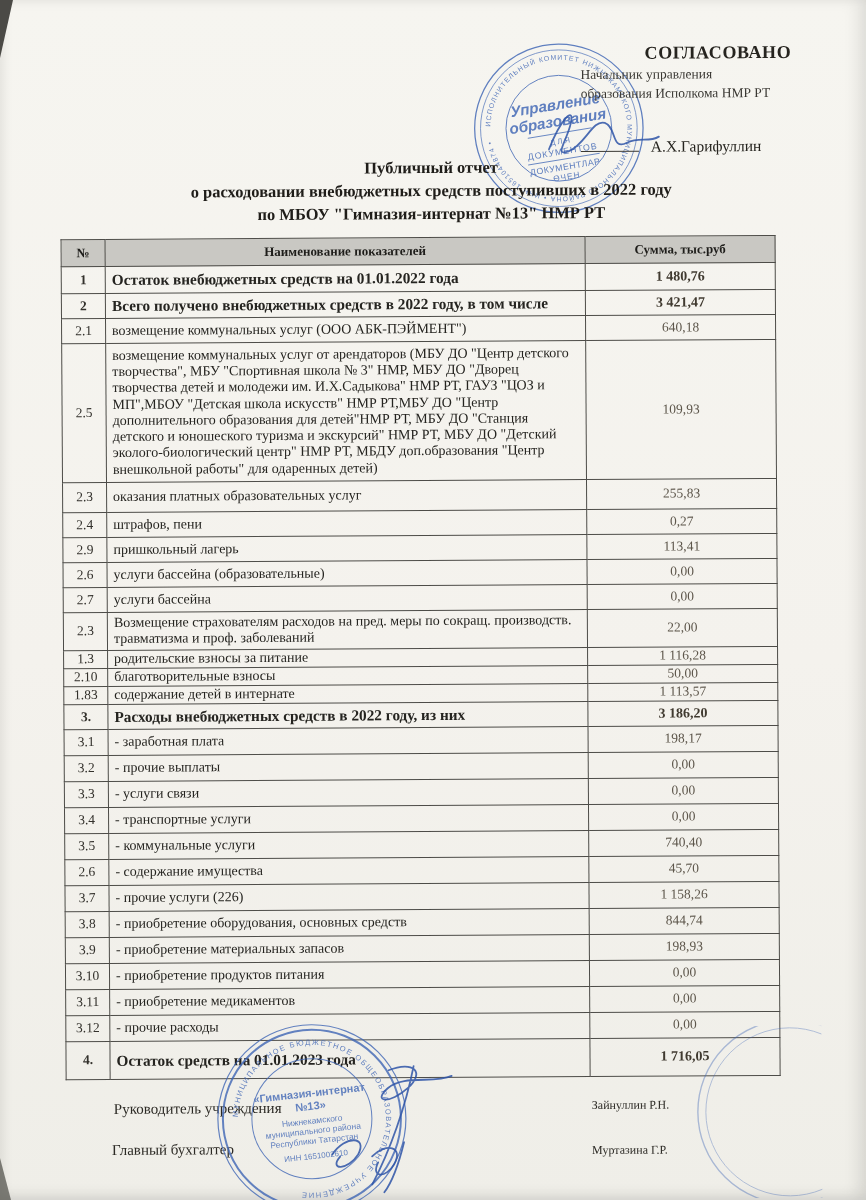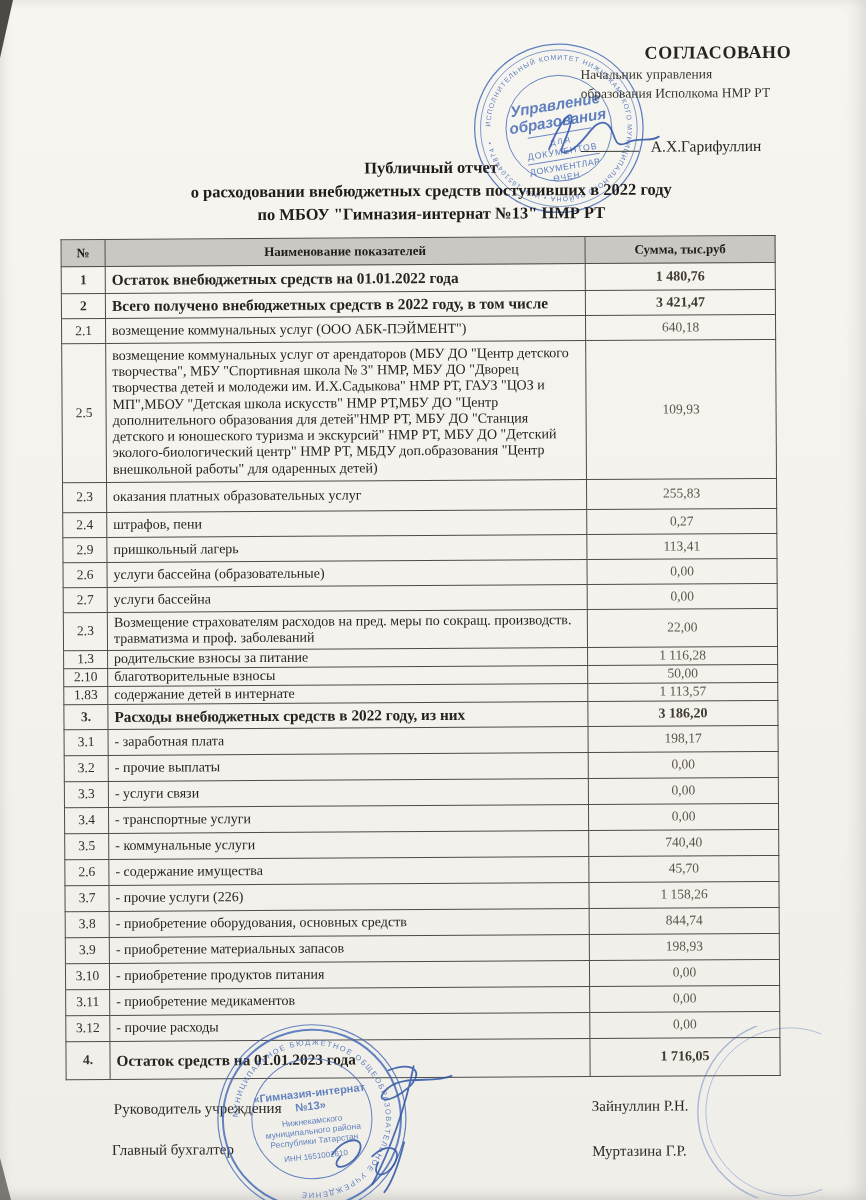--- a/index.html
+++ b/index.html
@@ -56,21 +56,21 @@
   .report-table tbody tr:nth-child(12),
   .report-table tbody tr:nth-child(13){height:18px;}
   .report-table tbody tr:nth-child(11) td,
   .report-table tbody tr:nth-child(12) td,
   .report-table tbody tr:nth-child(13) td{padding-top:0;padding-bottom:0;}
   .report-table tbody tr:nth-child(n+15):nth-child(-n+26){height:26px;}
   .report-table tbody tr:nth-child(27){height:38px;}
 
   
   .footer-label{position:absolute;font-size:15px;color:#2c2a25;}
-  .footer-name{position:absolute;font-size:15px;color:#2c2a25;}
+  .footer-name{position:absolute;font-size:12px;color:#2c2a25;}
   .f-dir-label{left:110px;top:1099px;}
   .f-dir-name{left:588px;top:1099px;}
   .f-acc-label{left:108px;top:1140px;font-family:Liberation Serif, serif;}
   .f-acc-name{left:588px;top:1144px;}
 
   
   .stamp{position:absolute;color:var(--stamp-blue);}
   .stamp-top{left:468px;top:36px;width:186px;height:186px;opacity:.82;}
   .stamp-bottom{left:208px;top:1018px;width:200px;height:200px;opacity:.8;}
   .stamp-side{left:618px;top:1028px;width:200px;height:172px;opacity:.4;}

